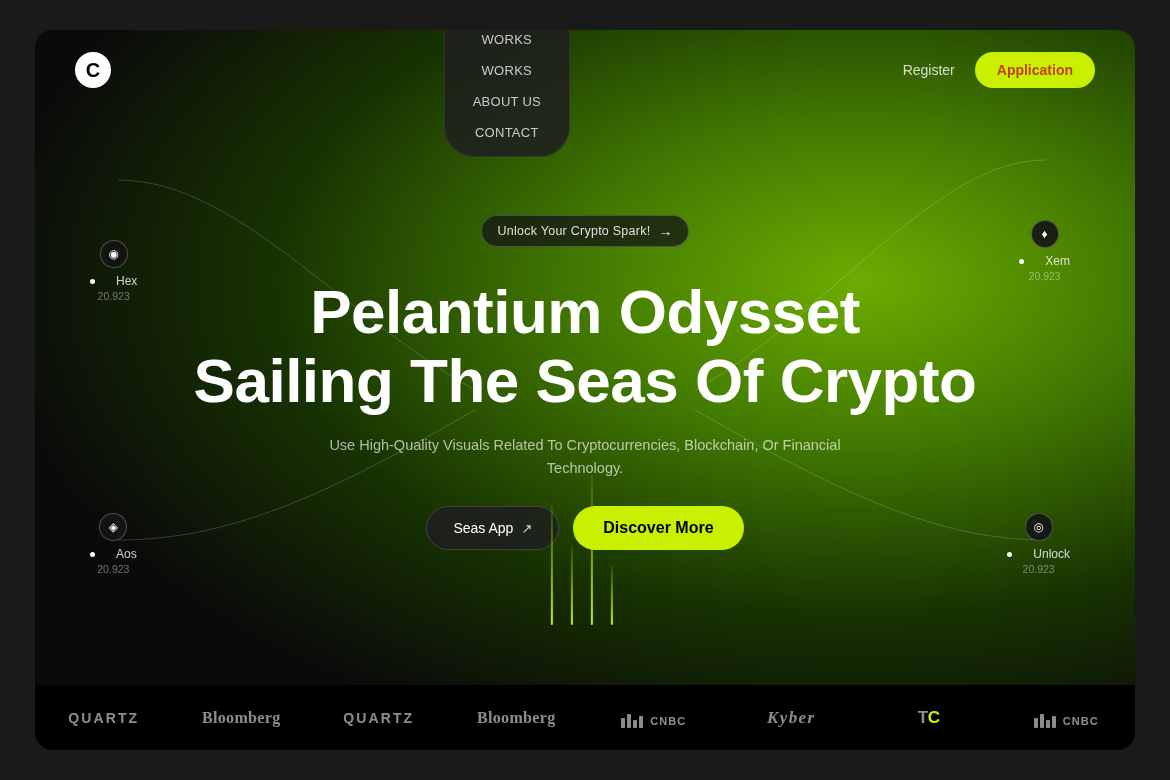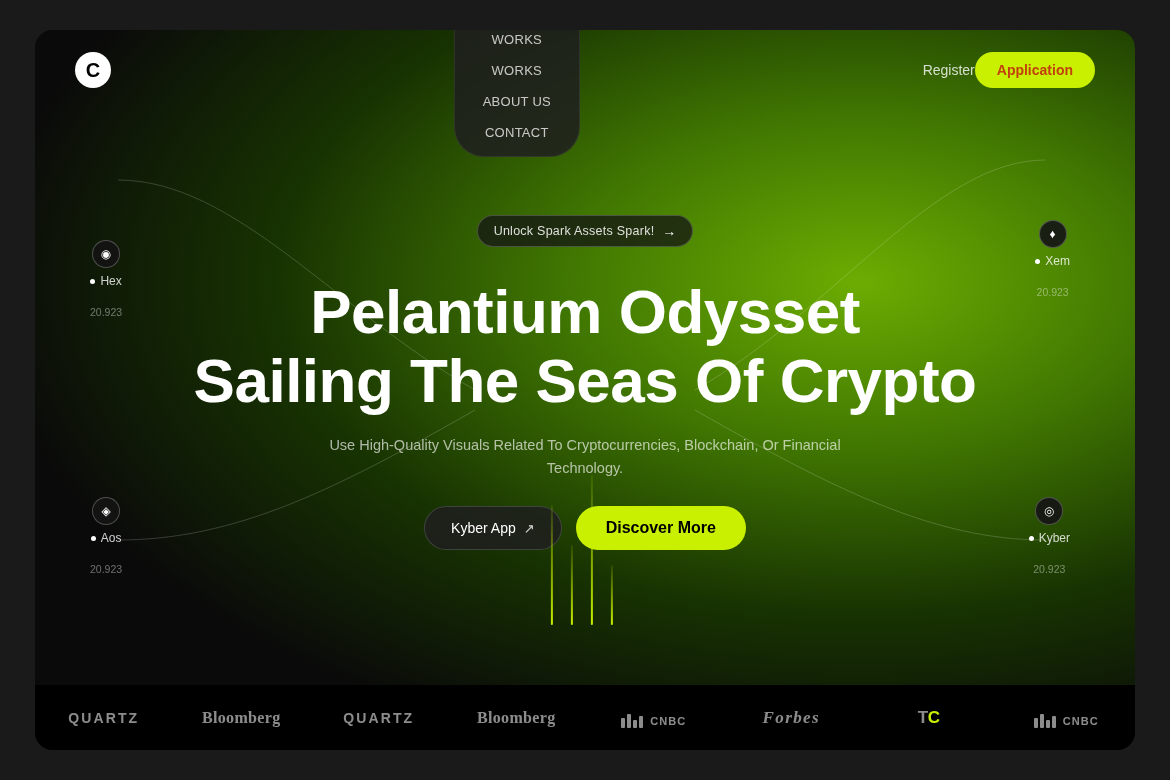--- a/index.html
+++ b/index.html
@@ -86,20 +86,21 @@
       border-radius: 24px;
       cursor: pointer;
       text-decoration: none;
       letter-spacing: 0.02em;
       transition: background 0.2s;
     }
 
     .nav-right {
       display: flex;
       align-items: center;
+      gap: 20px;
     }
 
     .register-btn {
       color: rgba(255,255,255,0.8);
       font-size: 14px;
       cursor: pointer;
       background: none;
       border: none;
       font-family: inherit;
     }
@@ -248,37 +249,37 @@
     }
 
     .coin-node-icon {
       font-size: 12px;
       color: #fff;
     }
 
     .coin-label {
       display: flex;
       align-items: center;
-      gap: 5px;
+      gap: 21px;
       font-size: 12px;
       color: rgba(255,255,255,0.8);
       font-weight: 500;
     }
 
     .coin-dot {
       width: 5px;
       height: 5px;
       border-radius: 50%;
       background: #fff;
     }
 
     .coin-value {
       font-size: 10.5px;
       color: rgba(255,255,255,0.4);
-      margin-top: 18px;
+      margin-top: 2px;
       text-align: center;
     }
 
     
     .node-top-left {
       top: 130px;
       left: 55px;
     }
 
     
@@ -436,40 +437,40 @@
       </div>
       <div class="coin-value">20.923</div>
     </div>
 
     <div class="coin-node node-bottom-right">
       <div class="coin-node-dot">
         <span class="coin-node-icon">◎</span>
       </div>
       <div class="coin-label">
         <span class="coin-dot"></span>
-        <span>Kyber</span>
+        <span>Unlock</span>
       </div>
       <div class="coin-value">20.923</div>
     </div>
 
     <div class="hero-badge">
-      <span class="hero-badge-text">Unlock Spark Assets Spark!</span>
+      <span class="hero-badge-text">Unlock Your Crypto Spark!</span>
       <span class="badge-arrow">→</span>
     </div>
 
     <h1 class="hero-title">
       <span>Pelantium Odysset</span><br>
       <span>Sailing The Seas Of Crypto</span>
     </h1>
 
     <p class="hero-subtitle">Use High-Quality Visuals Related To Cryptocurrencies, Blockchain, Or Financial Technology.</p>
 
     <div class="hero-buttons">
       <button class="open-app-btn">
-        <span>Kyber App</span>
+        <span>Seas App</span>
         <span class="open-app-arrow">↗</span>
       </button>
       <button class="discover-btn">Discover More</button>
     </div>
 
     <div class="chart-lines">
       <div class="chart-line" style="height: 120px;"></div>
       <div class="chart-line" style="height: 80px;"></div>
       <div class="chart-line" style="height: 150px;"></div>
       <div class="chart-line" style="height: 60px;"></div>
@@ -485,21 +486,21 @@
       <div class="cnbc-icon">
         <div class="cnbc-bars">
           <div class="cnbc-bar" style="height:10px;"></div>
           <div class="cnbc-bar" style="height:14px;"></div>
           <div class="cnbc-bar" style="height:8px;"></div>
           <div class="cnbc-bar" style="height:12px;"></div>
         </div>
         CNBC
       </div>
     </div>
-    <div class="logo-item forbes">Forbes</div>
+    <div class="logo-item forbes">Kyber</div>
     <div class="logo-item tc" style="color:rgba(255,255,255,0.55);">T<span style="color:#c8f000;">C</span></div>
     <div class="logo-item">
       <div class="cnbc-icon">
         <div class="cnbc-bars">
           <div class="cnbc-bar" style="height:10px;"></div>
           <div class="cnbc-bar" style="height:14px;"></div>
           <div class="cnbc-bar" style="height:8px;"></div>
           <div class="cnbc-bar" style="height:12px;"></div>
         </div>
         CNBC

